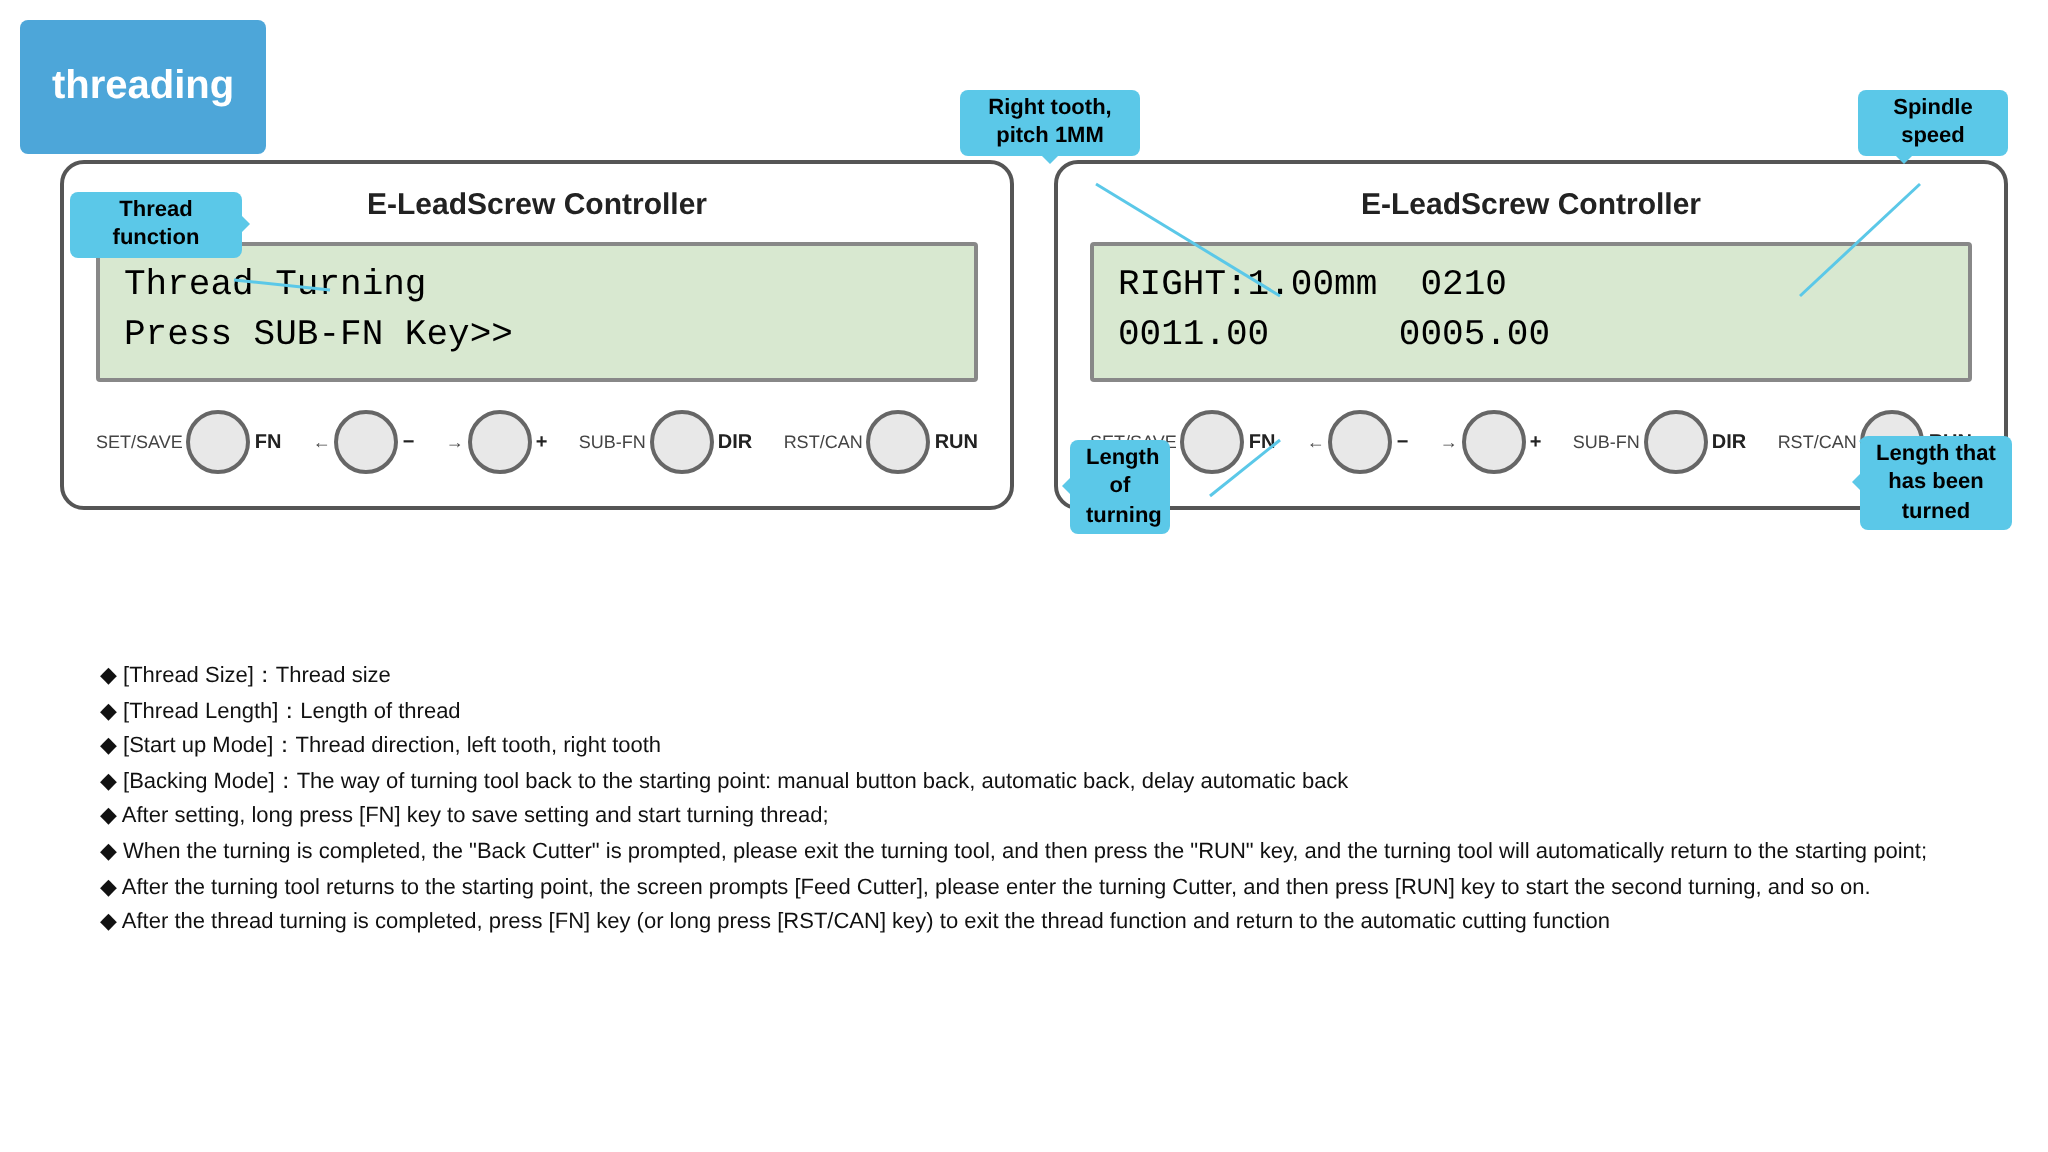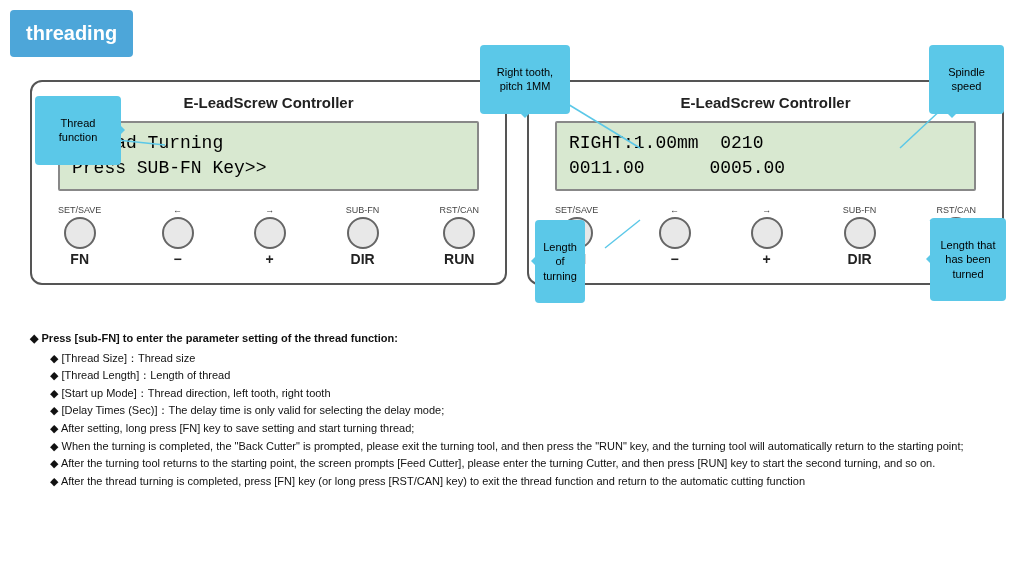--- a/index.html
+++ b/index.html
@@ -14,36 +14,37 @@
 
     
     .header-tag {
       position: absolute;
       top: 10px;
       left: 10px;
       background: #4da6d9;
       color: #fff;
       font-size: 20px;
       font-weight: bold;
-      padding: 12px 16px;
+      padding: 22px 16px;
       border-radius: 4px;
       z-index: 10;
     }
 
     
     .tooltip-bubble {
       position: absolute;
       background: #5bc8e8;
       color: #000;
       font-size: 11px;
-      padding: 20px 8px;
+      padding: 2px 8px;
       border-radius: 4px;
       text-align: center;
       z-index: 20;
       line-height: 1.3;
+      font-weight: bold;
     }
     .tooltip-bubble::after {
       content: '';
       position: absolute;
       border: 6px solid transparent;
     }
 
     
     .controllers-area {
       position: absolute;
@@ -52,21 +53,21 @@
       right: 20px;
       display: flex;
       gap: 20px;
     }
 
     
     .controller-box {
       flex: 1;
       border: 2px solid #555;
       border-radius: 12px;
-      padding: 12px 26px;
+      padding: 12px 16px;
       background: #fff;
     }
 
     .controller-title {
       text-align: center;
       font-size: 15px;
       font-weight: bold;
       margin-bottom: 10px;
       color: #222;
     }
@@ -94,21 +95,21 @@
     
     .buttons-row {
       display: flex;
       justify-content: space-between;
       align-items: center;
       margin-bottom: 4px;
     }
 
     .btn-group {
       display: flex;
-      flex-direction: column;
+      flex-direction: row;
       align-items: center;
       gap: 2px;
     }
 
     .btn-top-label {
       font-size: 9px;
       color: #444;
       text-align: center;
       white-space: nowrap;
     }
@@ -116,21 +117,21 @@
     .btn-circle {
       width: 32px;
       height: 32px;
       border-radius: 50%;
       border: 2px solid #666;
       background: #e8e8e8;
       cursor: pointer;
     }
 
     .btn-bottom-label {
-      font-size: 14px;
+      font-size: 10px;
       color: #222;
       text-align: center;
       font-weight: bold;
     }
 
     
     .instructions {
       position: absolute;
       top: 330px;
       left: 30px;
@@ -322,24 +323,23 @@
         <div class="btn-group">
           <div class="btn-top-label">RST/CAN</div>
           <div class="btn-circle"></div>
           <div class="btn-bottom-label">RUN</div>
         </div>
       </div>
   </div>
 </div>
 
 <div class="instructions">
-  <div class="main-bullet">◆ Press [sub-FN] to enter the parameter setting of the thread function:</div>
   <div id="instructions-list">
       <div class="sub-item">◆ [Thread Size]：Thread size</div>
       <div class="sub-item">◆ [Thread Length]：Length of thread</div>
       <div class="sub-item">◆ [Start up Mode]：Thread direction, left tooth, right tooth</div>
-      <div class="sub-item">◆ [Delay Times (Sec)]：The delay time is only valid for selecting the delay mode;</div>
+      <div class="sub-item">◆ [Backing Mode]：The way of turning tool back to the starting point: manual button back, automatic back, delay automatic back</div>
       <div class="sub-item">◆ After setting, long press [FN] key to save setting and start turning thread;</div>
       <div class="sub-item">◆ When the turning is completed, the "Back Cutter" is prompted, please exit the turning tool, and then press the "RUN" key, and the turning tool will automatically return to the starting point;</div>
       <div class="sub-item">◆ After the turning tool returns to the starting point, the screen prompts [Feed Cutter], please enter the turning Cutter, and then press [RUN] key to start the second turning, and so on.</div>
       <div class="sub-item">◆ After the thread turning is completed, press [FN] key (or long press [RST/CAN] key) to exit the thread function and return to the automatic cutting function</div>
     </div>
 </div>
 
 </body></html>

